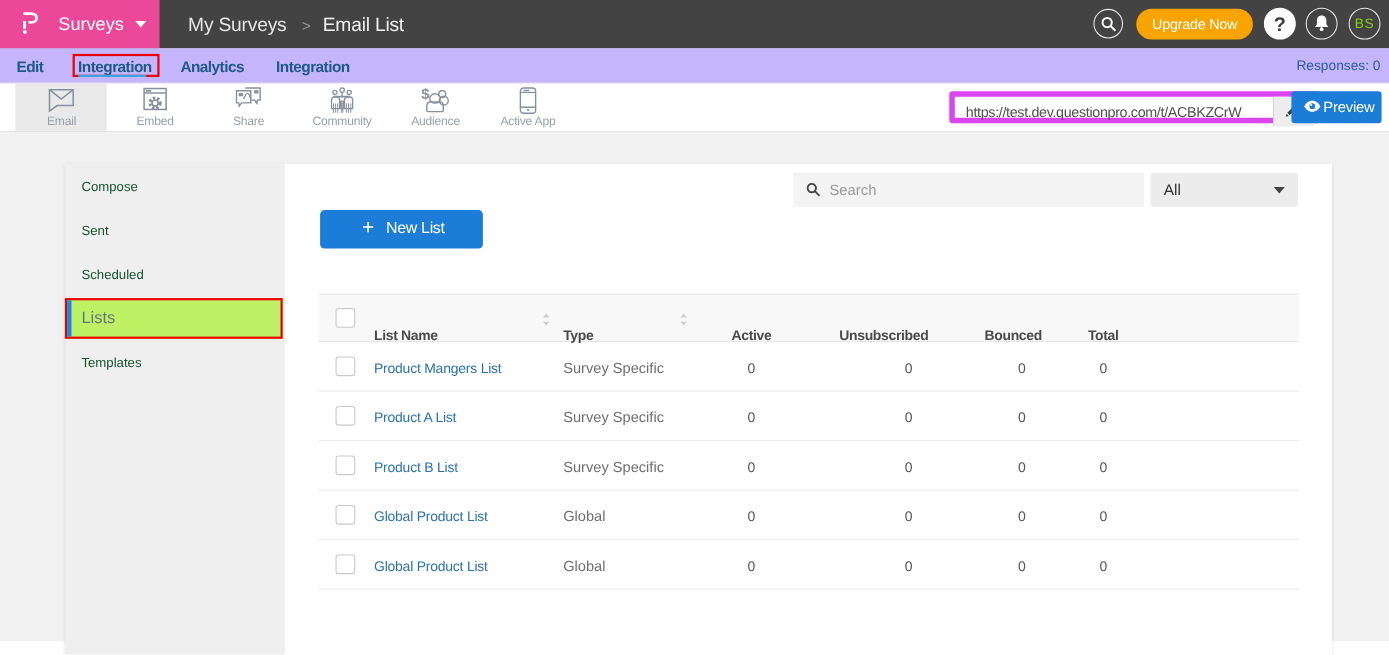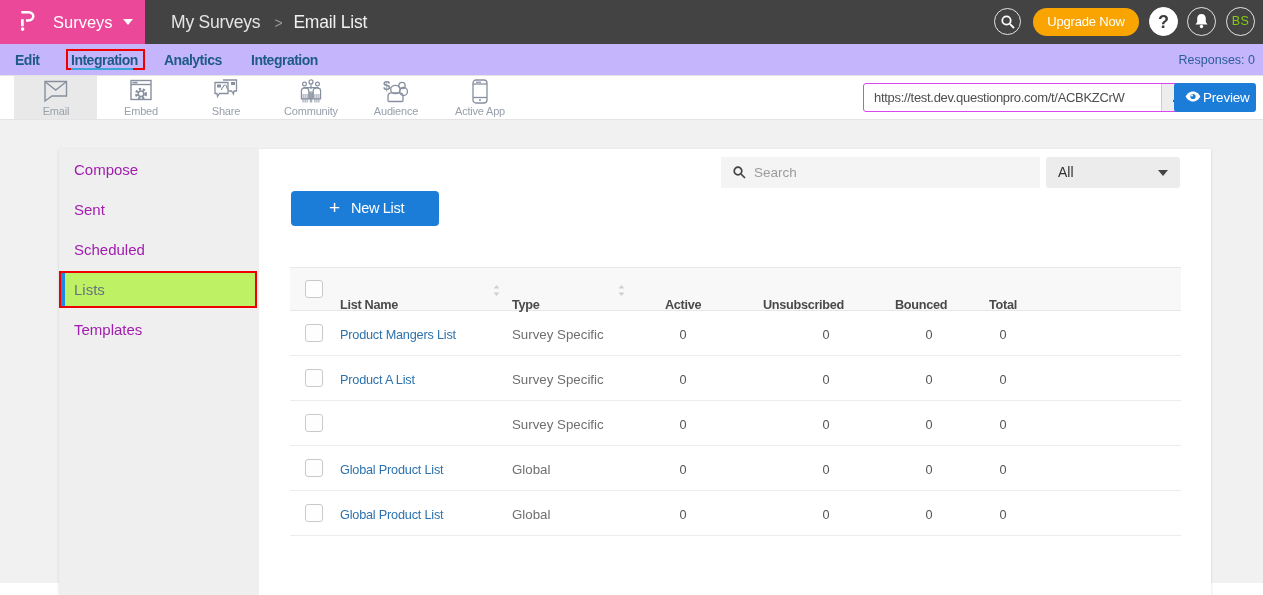--- a/index.html
+++ b/index.html
@@ -34,33 +34,33 @@
 .dunder { position:absolute; left:71px; top:23.5px; width:62px; height:2px; background:#3ba4da; }
 .resp { position:absolute; right:8px; top:0; line-height:32px; font-size:12.5px; color:#2b5d97; }
 
 
 .toolbar { position:absolute; left:0; top:76px; width:1263px; height:44px; background:#fff; border-bottom:1px solid #e4e4e4; }
 .seltile { position:absolute; left:14px; top:0; width:83px; height:43px; background:#e9e9e9; }
 .titem { position:absolute; top:0; width:84px; height:43px; text-align:center; }
 .titem .lbl { position:absolute; left:0; right:0; top:29px; font-size:11px; letter-spacing:-0.2px; color:#98a0ab; }
 .titem svg { position:absolute; top:3px; left:50%; transform:translateX(-50%); }
 .ti1 { left:14px; } .ti2 { left:99px; } .ti3 { left:184px; } .ti4 { left:269px; } .ti5 { left:354px; } .ti6 { left:438px; }
-.urlbox { position:absolute; left:863px; top:7px; width:337px; height:29px; background:#fff; border:1px solid #d946ef; border-radius:3px; }
+.urlbox { position:absolute; left:863px; top:7px; width:337px; height:29px; background:#fff; border:5px solid #d946ef; border-radius:3px; }
 .urlbox .utext { position:absolute; left:10px; top:0; line-height:27px; font-size:13px; letter-spacing:-0.3px; color:#4f4f4f; white-space:nowrap; overflow:hidden; max-width:252px; }
 .urlbox .pedit { position:absolute; right:0; top:0; width:38px; height:27px; background:#ededed; border-left:1px solid #ccc; border-radius:0 2px 2px 0; }
 .pedit svg { position:absolute; left:9px; top:6px; }
 .preview { position:absolute; left:1174px; top:7px; width:82px; height:29px; background:#1c7dd9; border-radius:3px; color:#fff; font-size:13.5px; letter-spacing:-0.2px; }
 .preview .ptxt { position:absolute; left:29px; top:0; line-height:29px; }
 .preview svg { position:absolute; left:11px; top:8px; }
 
 
 .page { position:absolute; left:0; top:120px; width:1263px; height:463px; background:#f1f1f1; }
 .card { position:absolute; left:59px; top:149px; width:1152px; height:475px; background:#fff; box-shadow:0 1px 3px rgba(0,0,0,.13); }
 .side { position:absolute; left:0; top:0; width:200px; height:100%; background:#efefef; }
-.sitem { position:absolute; left:0; width:200px; height:40px; line-height:40px; padding-left:15px; font-size:15px; color:#a21caf; }
+.sitem { position:absolute; left:0; width:200px; height:40px; line-height:40px; padding-left:15px; font-size:12px; color:#14532d; }
 .si1 { top:1px; } .si2 { top:41px; } .si3 { top:81px; } .si5 { top:161px; }
 .sactive { position:absolute; left:0; top:122px; width:198px; height:37px; background:#bef264; border:2px solid #ee0000; }
 .sactive .bluebar { position:absolute; left:0; top:0; width:4px; height:33px; background:#1e88e5; }
 .sactive .stxt { position:absolute; left:13px; top:0; line-height:33px; font-size:15px; color:#68737e; }
 
 .content { position:absolute; left:200px; top:0; width:952px; height:100%; }
 .searchbox { position:absolute; left:462px; top:7.5px; width:319px; height:31px; background:#f4f4f4; }
 .searchbox svg { position:absolute; left:12px; top:9px; }
 .searchbox .ph { position:absolute; left:33px; top:0; line-height:31px; font-size:13.5px; color:#9b9b9b; }
 .alldd { position:absolute; left:787px; top:7.5px; width:134px; height:31px; background:#ececec; border-radius:3px; }
@@ -279,20 +279,21 @@
         <span class="cb"></span>
         <span class="rc r-name">Product A List</span>
         <span class="rc r-type">Survey Specific</span>
         <span class="rc r-num n1">0</span>
           <span class="rc r-num n2">0</span>
           <span class="rc r-num n3">0</span>
           <span class="rc r-num n4">0</span>
       </div>
       <div class="trow">
         <span class="cb"></span>
+        <span class="rc r-name">Product B List</span>
         <span class="rc r-type">Survey Specific</span>
         <span class="rc r-num n1">0</span>
           <span class="rc r-num n2">0</span>
           <span class="rc r-num n3">0</span>
           <span class="rc r-num n4">0</span>
       </div>
       <div class="trow">
         <span class="cb"></span>
         <span class="rc r-name">Global Product List</span>
         <span class="rc r-type">Global</span>

